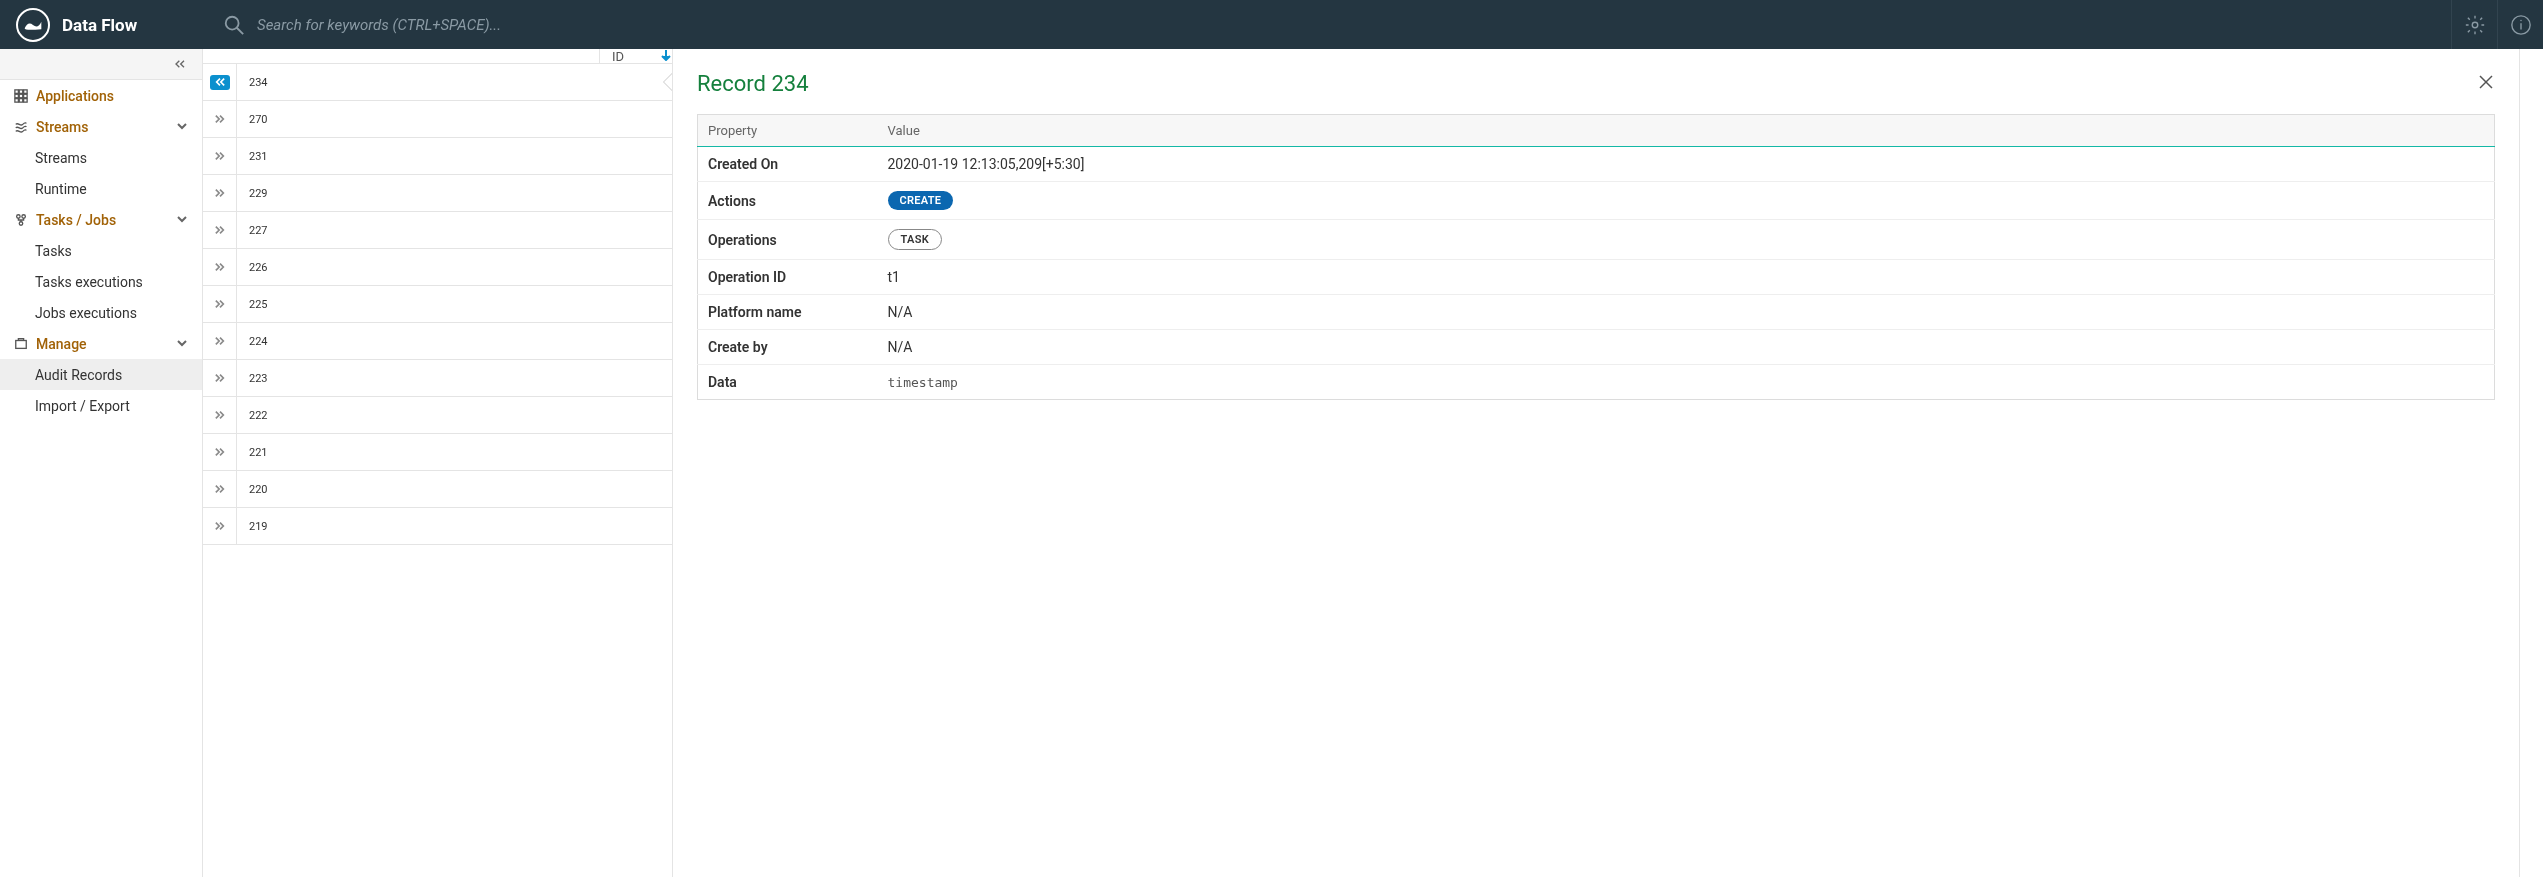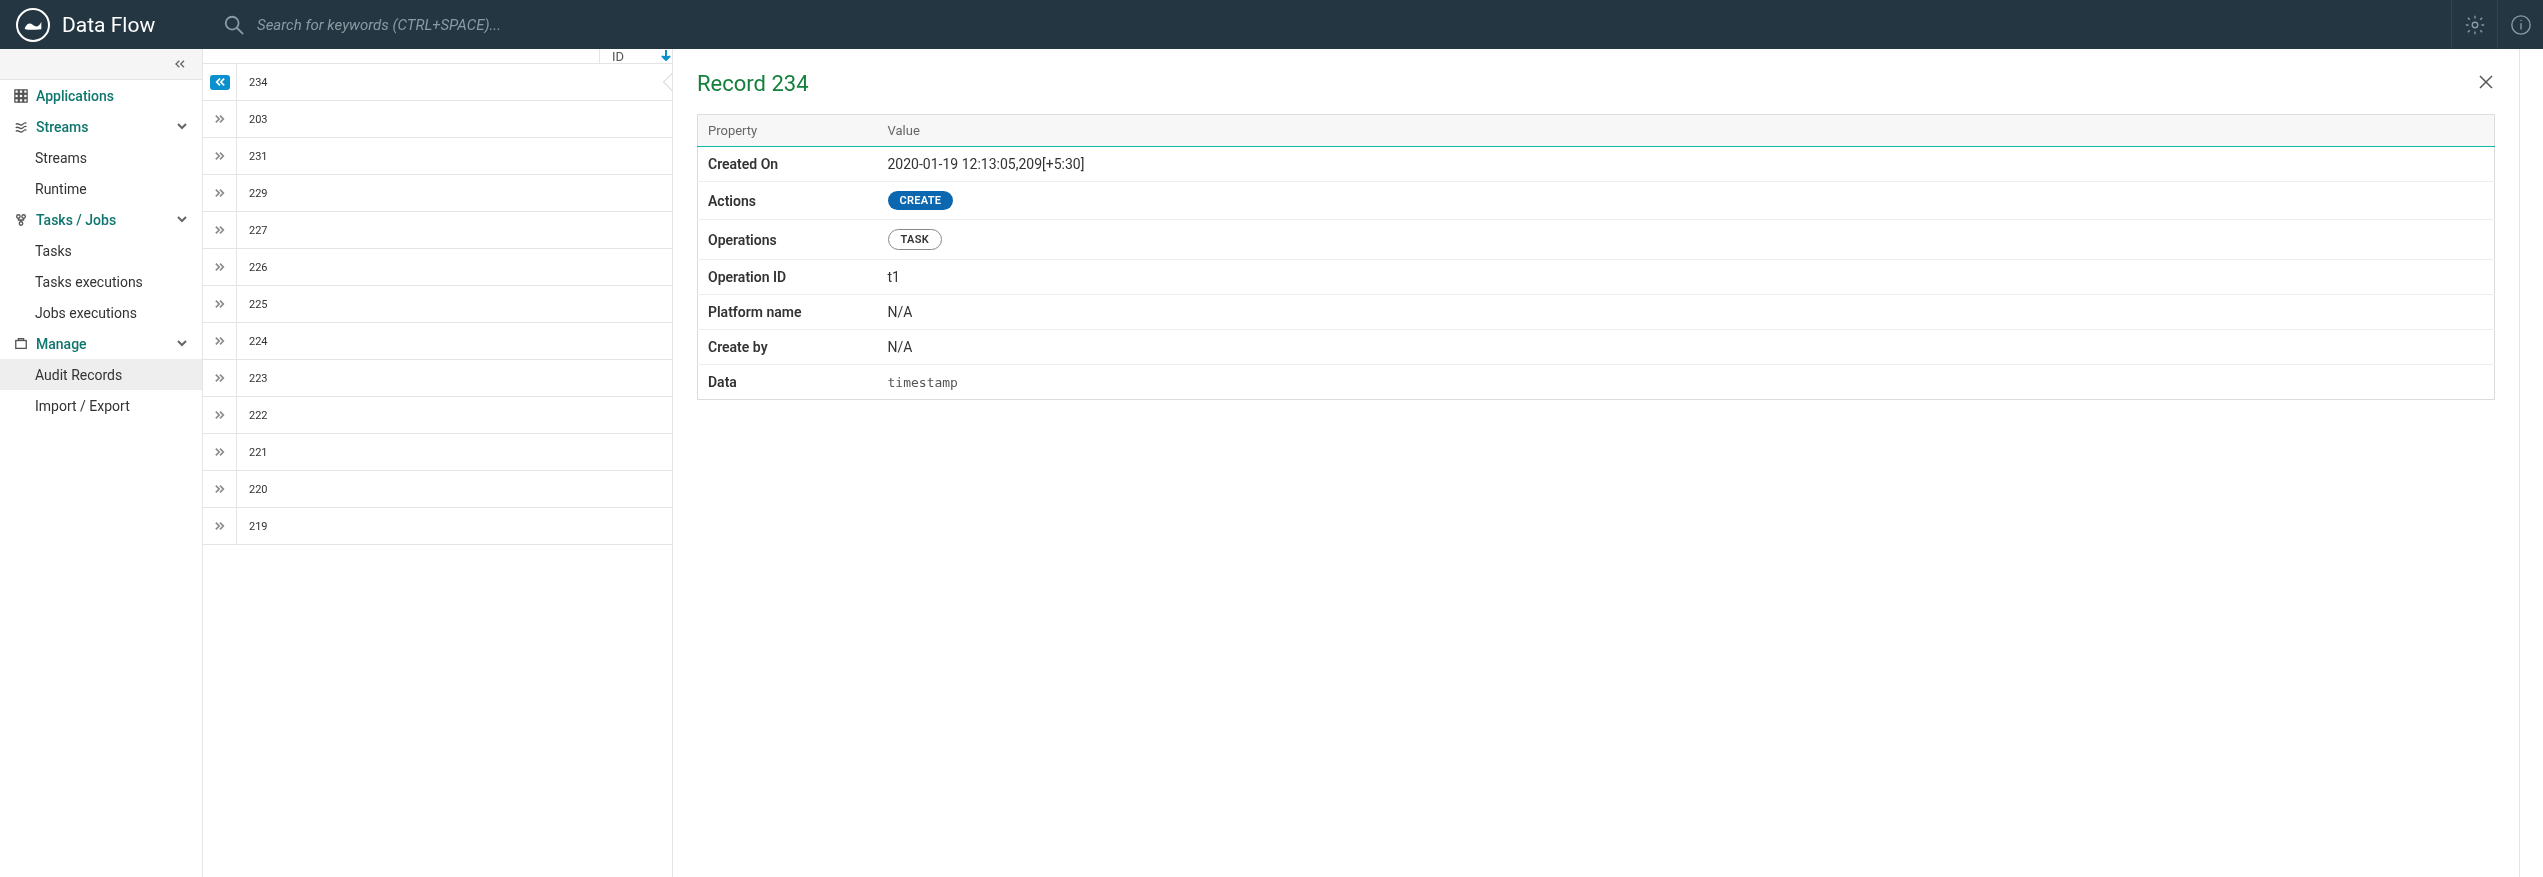--- a/index.html
+++ b/index.html
@@ -7,42 +7,42 @@
 
 
 .header {
   height:49px; width:100%;
   background:#243641; color:#fff;
   display:flex; align-items:center;
 }
 .header .brand { display:flex; align-items:center; gap:12px; width:203px; padding-left:16px; height:100%; }
 .header .brand-icon { width:34px; height:34px; border:2px solid #fff; border-radius:50%; display:flex; align-items:center; justify-content:center; flex:none; }
 .header .brand-icon svg { width:20px; height:12px; fill:#fff; }
-.header .brand-title { font-size:21px; font-weight:400; }
+.header .brand-title { font-size:17px; font-weight:700; }
 .header .search { flex:1; display:flex; align-items:center; padding-left:20px; gap:12px; height:100%; }
 .header .search input {
   background:transparent; border:none; outline:none; color:#f0abfc; font-size:15px; width:70%;
 }
 .header .search input::placeholder { color:#8a9aa4; font-style:italic; }
 .header .search-icon { width:22px; height:22px; stroke:#8a9aa4; stroke-width:2; fill:none; flex:none; }
 .header .right-icons { display:flex; align-items:center; height:100%; }
 .header .icon-btn { width:46px; height:100%; display:flex; align-items:center; justify-content:center; border-left:1px solid #32444f; cursor:pointer; }
 .header .icon-btn svg { width:22px; height:22px; stroke:#8a9aa4; fill:none; stroke-width:1.5; }
 
 
 .body { position:absolute; top:49px; bottom:0; left:0; right:0; display:flex; }
 
 
 .sidebar { width:203px; border-right:1px solid #e4e4e4; background:#fff; display:flex; flex-direction:column; }
 .sidebar .collapse-row { height:31px; display:flex; align-items:center; justify-content:flex-end; padding-right:14px; background:#f5f5f5; border-bottom:1px solid #e4e4e4; }
 .sidebar .collapse-row svg { width:16px; height:16px; stroke:#666; fill:none; stroke-width:2; }
 .sidebar nav { padding-top:0; }
 .nav-group-header {
   height:31px; display:flex; align-items:center; padding:0 14px; cursor:pointer;
-  font-size:14px; font-weight:500; color:#0f766e;
+  font-size:14px; font-weight:500; color:#a16207;
 }
 .nav-group-header .nav-icon { width:14px; height:14px; margin-right:8px; display:flex; align-items:center; justify-content:center; flex:none; }
 .nav-group-header .nav-icon svg { width:14px; height:14px; stroke:#555; fill:none; stroke-width:1.5; }
 .nav-group-header .chev { margin-left:auto; }
 .nav-group-header .chev svg { width:12px; height:12px; stroke:#666; fill:none; stroke-width:2; }
 .nav-child {
   height:31px; display:flex; align-items:center; padding-left:35px; font-size:14px; color:#333; cursor:pointer;
 }
 .nav-child.active { background:#eeeeee; }
 
@@ -224,21 +224,21 @@
         </div>
         <div class="row">
           <span class="expander">
             <span class="pill">
               <svg viewBox="0 0 14 12">
                 <polyline points="2 2 6 6 2 10"></polyline>
                 <polyline points="7 2 11 6 7 10"></polyline>
               </svg>
             </span>
           </span>
-          <span class="id">203</span>
+          <span class="id">270</span>
         </div>
         <div class="row">
           <span class="expander">
             <span class="pill">
               <svg viewBox="0 0 14 12">
                 <polyline points="2 2 6 6 2 10"></polyline>
                 <polyline points="7 2 11 6 7 10"></polyline>
               </svg>
             </span>
           </span>

